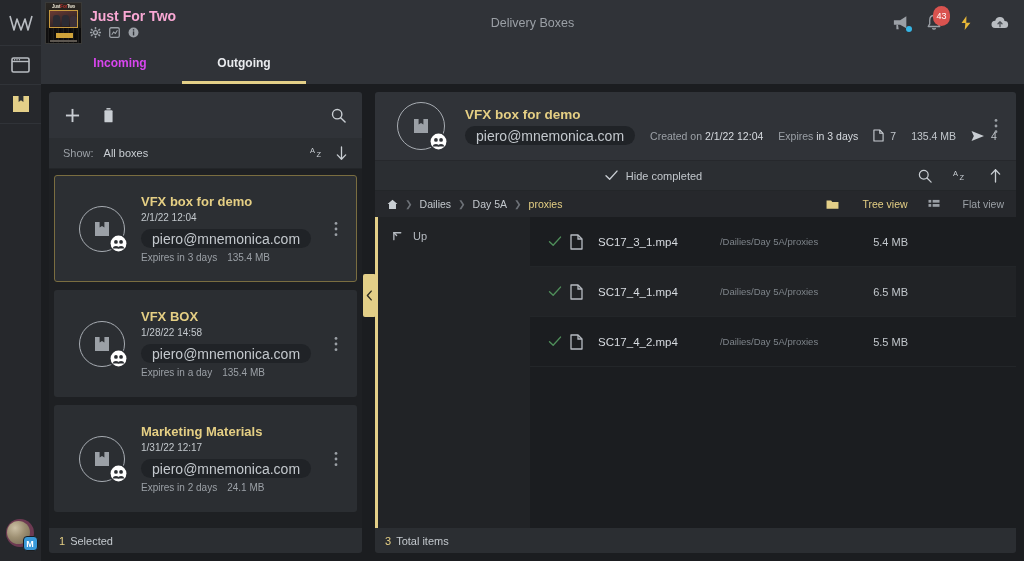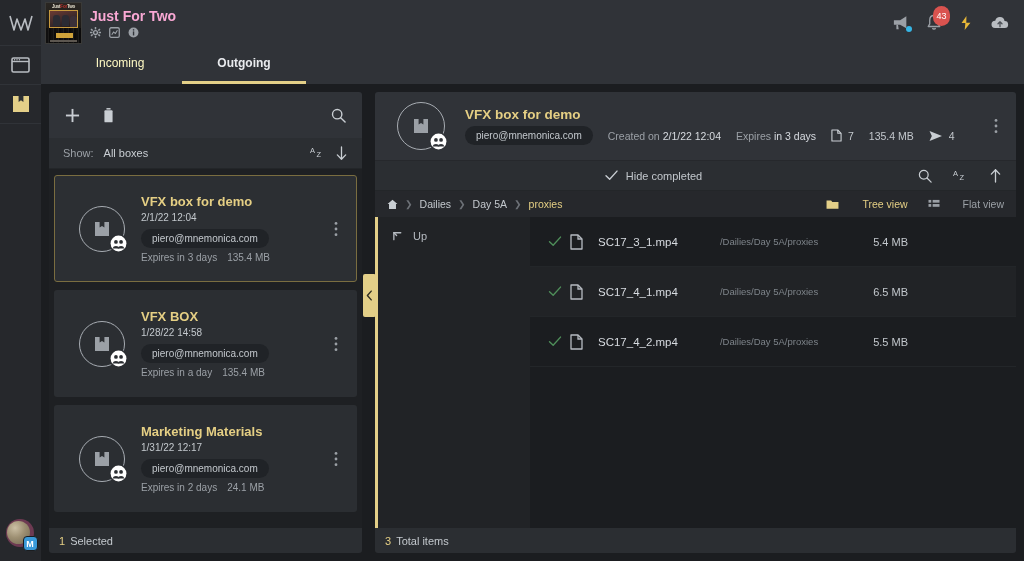--- a/index.html
+++ b/index.html
@@ -110,22 +110,23 @@
     border-radius: 50%; background: #36b6e5;
   }
 
   
   .tabsrow {
     height: 39px; background: #303338; display: flex; align-items: stretch;
     padding-left: 17px; flex: 0 0 39px;
   }
   .tab {
     width: 124px; display: flex; align-items: center; justify-content: center;
-    color: #fef9c3; font-size: 12px; cursor: pointer;
+    color: #d946ef; font-size: 12px; cursor: pointer;
     border-bottom: 3px solid transparent;
+    font-weight: bold;
   }
   .tab.active { color: #e9ebee; font-weight: bold; border-bottom-color: #e3cf88; }
 
   
   .body { flex: 1 1 auto; display: flex; padding: 8px; gap: 0; min-height: 0; background: #1b1d20; }
 
   
   .boxes-panel {
     width: 313px; flex: 0 0 313px; display: flex; flex-direction: column;
     min-height: 0;
@@ -160,21 +161,21 @@
   .box-avatar .people {
     position: absolute; right: -3px; bottom: -1px; width: 19px; height: 19px; border-radius: 50%;
     background: #2b2e32; display: flex; align-items: center; justify-content: center;
   }
   .box-info { margin-left: 16px; display: flex; flex-direction: column; gap: 3px; min-width: 0; }
   .box-name { color: #e5cf84; font-size: 13px; font-weight: bold; }
   .box-date { color: #c3c8cd; font-size: 10px; }
   .chip {
     display: inline-flex; align-items: center; height: 19px;
     background: #202327; border-radius: 10px; padding: 0 11px;
-    color: #c3c8cd; font-size: 10px; margin: 3px 0 1px 0; align-self: flex-start;
+    color: #c3c8cd; font-size: 14px; margin: 3px 0 1px 0; align-self: flex-start;
   }
   .box-meta { color: #9ba0a6; font-size: 10px; display: flex; gap: 10px; }
   .kebab {
     position: absolute; right: 14px; top: 50%; transform: translateY(-50%);
     cursor: pointer; padding: 4px;
   }
   .boxes-footer {
     height: 25px; background: #2b2e32; border-radius: 0 0 3px 3px;
     display: flex; align-items: center; padding: 0 10px;
     color: #c3c8cd; font-size: 11px; gap: 5px;
@@ -350,20 +351,21 @@
           </span>
           <span>
             <svg width="11" height="11" viewBox="0 0 12 12">
               <circle cx="6" cy="6" r="5.4" fill="#9ba0a6"></circle>
               <rect x="5.3" y="2.4" width="1.5" height="1.5" fill="#303338"></rect>
               <rect x="5.3" y="4.8" width="1.5" height="4.4" fill="#303338"></rect>
             </svg>
           </span>
         </div>
       </div>
+      <div class="app-title">Delivery Boxes</div>
       <div class="top-right">
         <span style="position:relative">
           <svg width="18" height="16" viewBox="0 0 20 18">
             <path d="M2 6 L9 6 L16 1.5 V15 L9 11 L2 11 Z" fill="#9ba0a6"></path>
             <path d="M4.8 11 L4.8 16 H7.4 L6.6 11 Z" fill="#9ba0a6"></path>
           </svg>
           <span class="mega-dot"></span>
         </span>
         <span class="bell-wrap">
           <svg width="16" height="17" viewBox="0 0 18 19">

